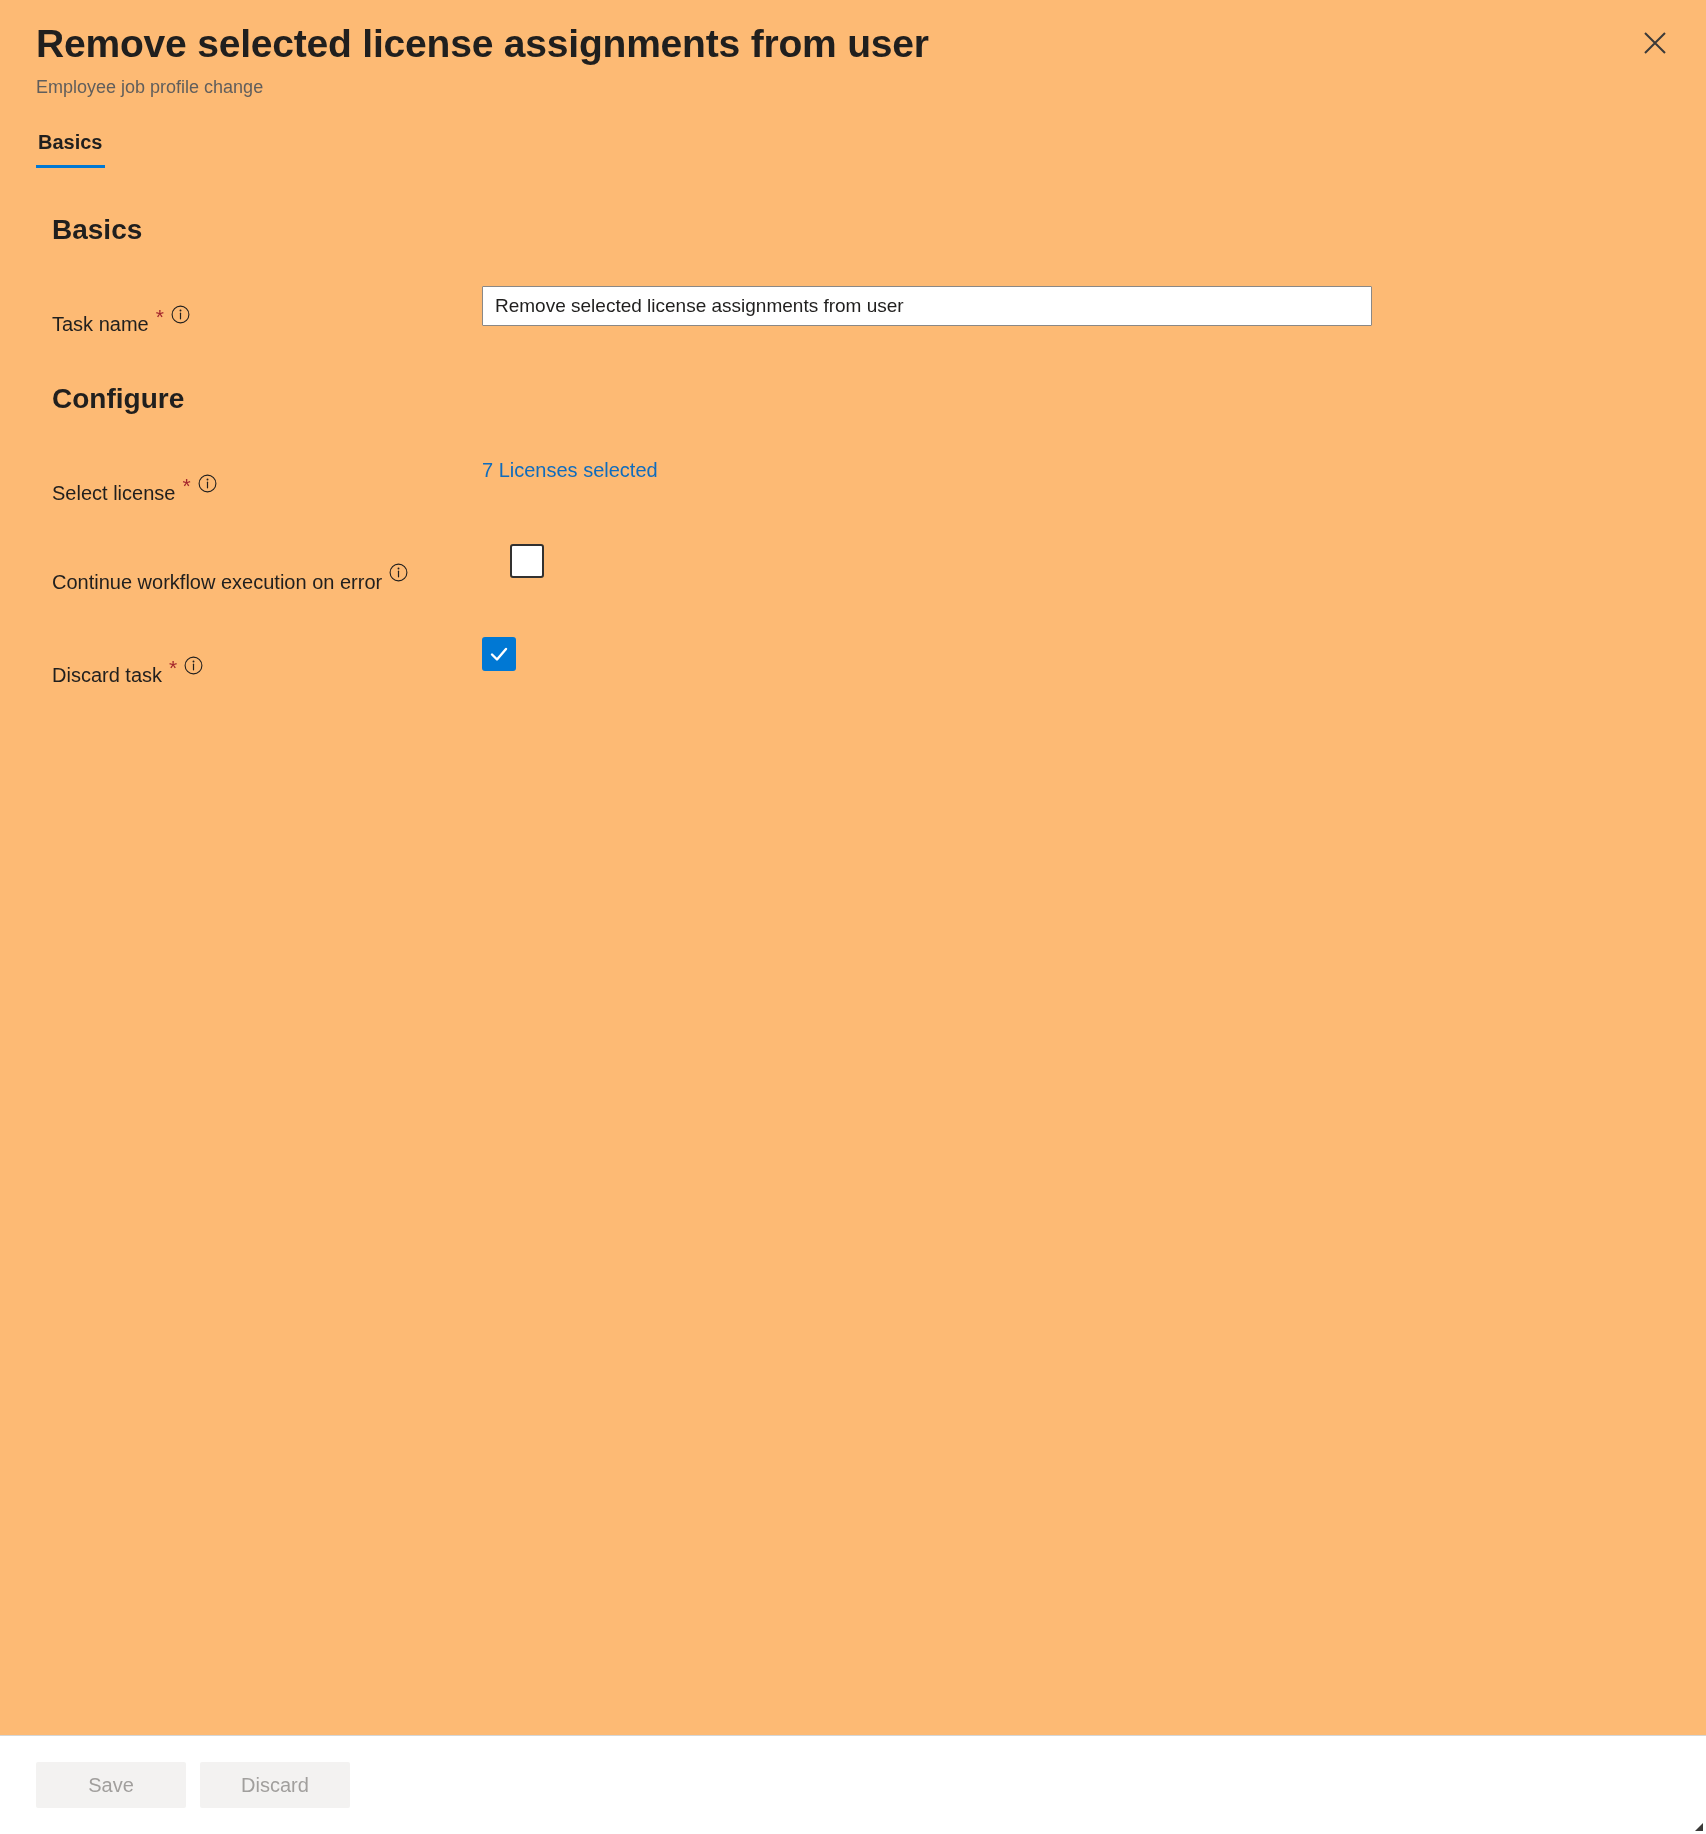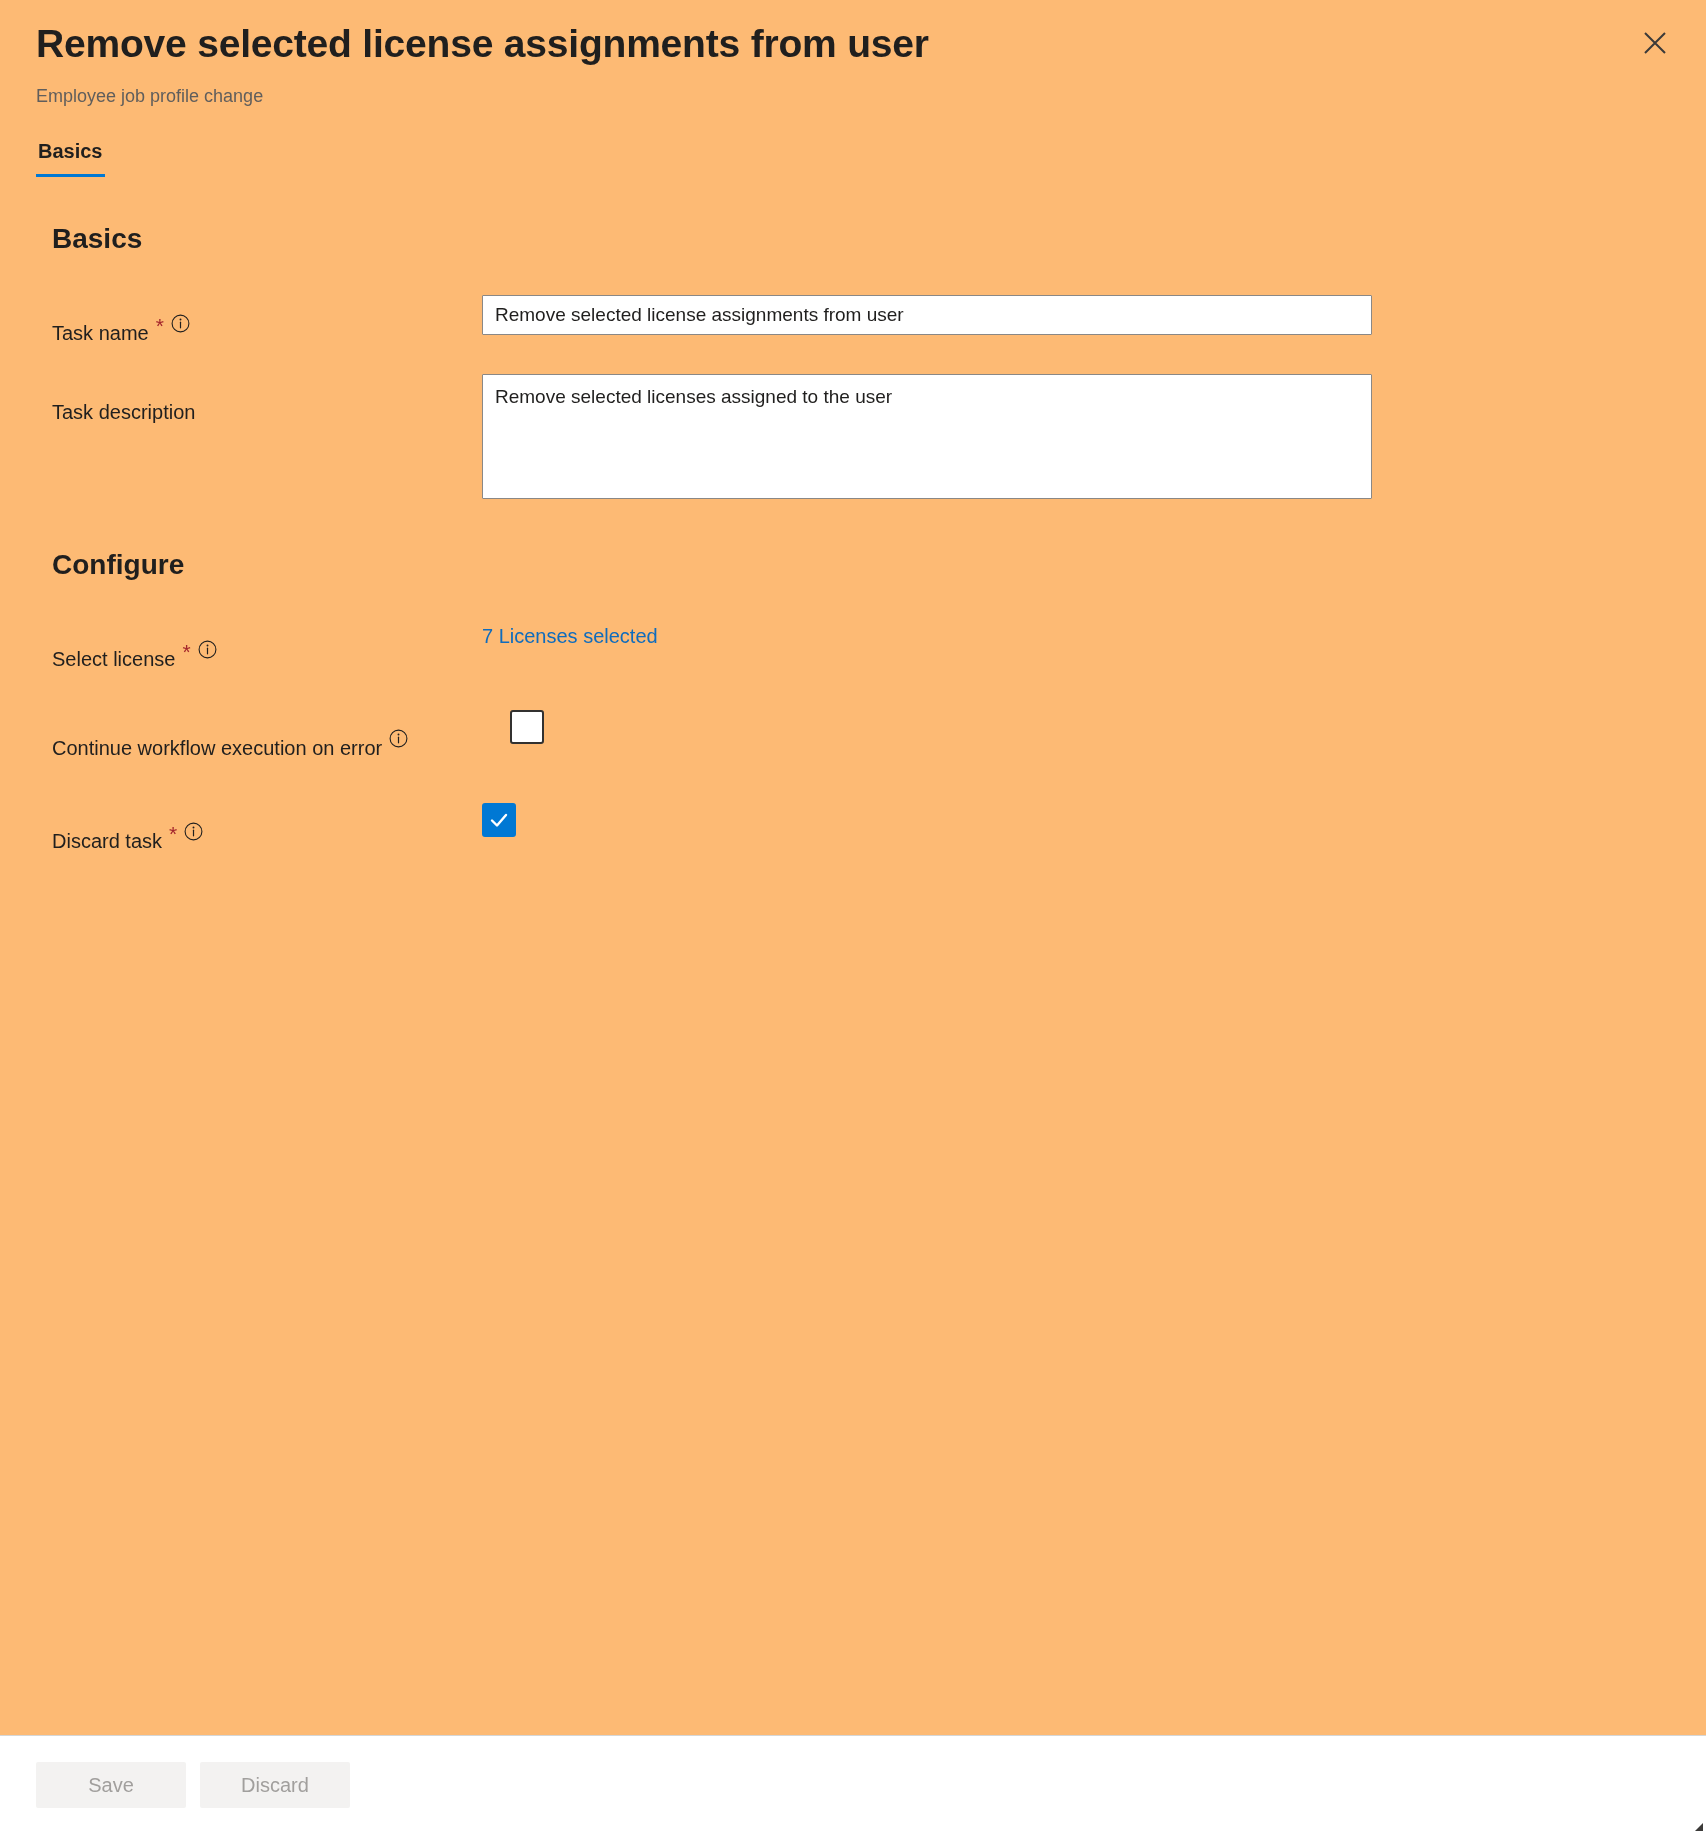--- a/index.html
+++ b/index.html
@@ -35,21 +35,21 @@
     line-height: 1.12;
     letter-spacing: -0.2px;
     color: #201f1e;
     margin: 0;
     white-space: nowrap;
   }
   .header-subtitle {
     font-size: 18px;
     font-weight: 400;
     color: #605e5c;
-    margin-top: 19px;
+    margin-top: 10px;
     line-height: 1.3;
   }
   .close-button {
     position: absolute;
     top: 16px;
     right: 24px;
     width: 54px;
     height: 54px;
     display: flex;
     align-items: center;
@@ -273,28 +273,20 @@
             <circle cx="9.5" cy="5.5" r="0.95" fill="#201f1e"></circle>
             <path d="M9.5 8.2 L9.5 13.8" stroke="#201f1e" stroke-width="1.2" stroke-linecap="round"></path>
           </svg>
         </span>
       </div>
       <div class="field-control">
         <input class="text-input" type="text" value="Remove selected license assignments from user" style="">
       </div>
     </div>
 
-    <div class="field-row row-task-desc">
-      <div class="field-label">
-        <span class="label-text">Task description</span>
-      </div>
-      <div class="field-control">
-        <textarea class="text-area" style="">Remove selected licenses assigned to the user</textarea>
-      </div>
-    </div>
 
     <h2 class="section-heading section-configure">Configure</h2>
 
     <div class="field-row row-select-license">
       <div class="field-label">
         <span class="label-text">Select license</span>
         <span class="req-star">*</span>
         <span class="info-icon">
           <svg width="19" height="19" viewBox="0 0 19 19" aria-hidden="true">
             <circle cx="9.5" cy="9.5" r="8.4" fill="none" stroke="#201f1e" stroke-width="1.1"></circle>

